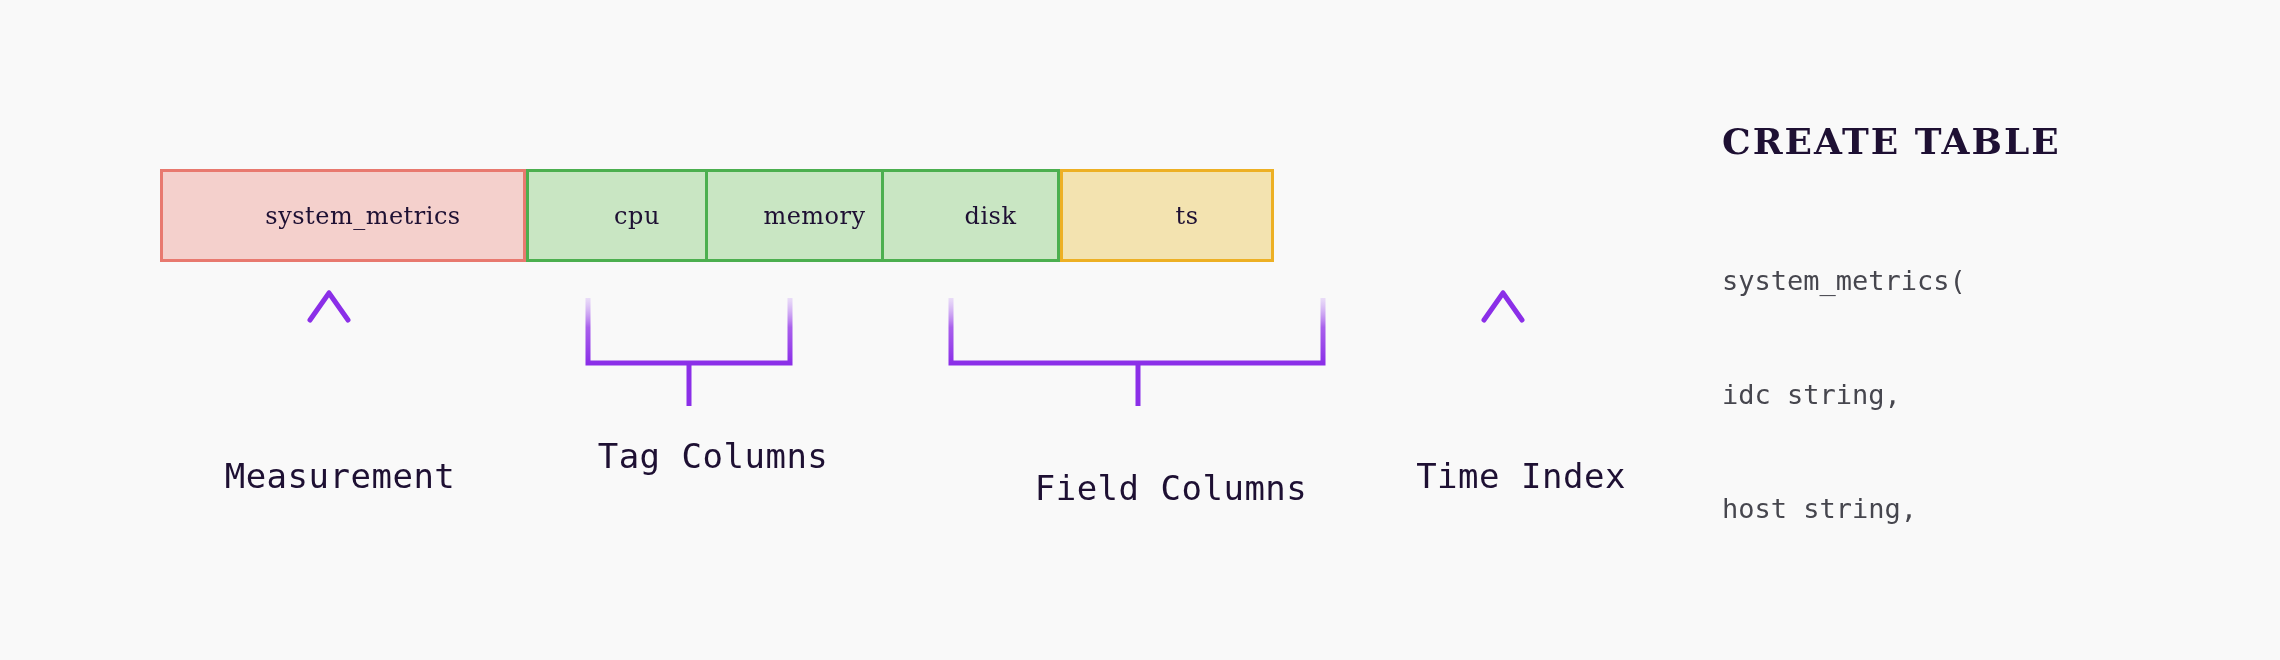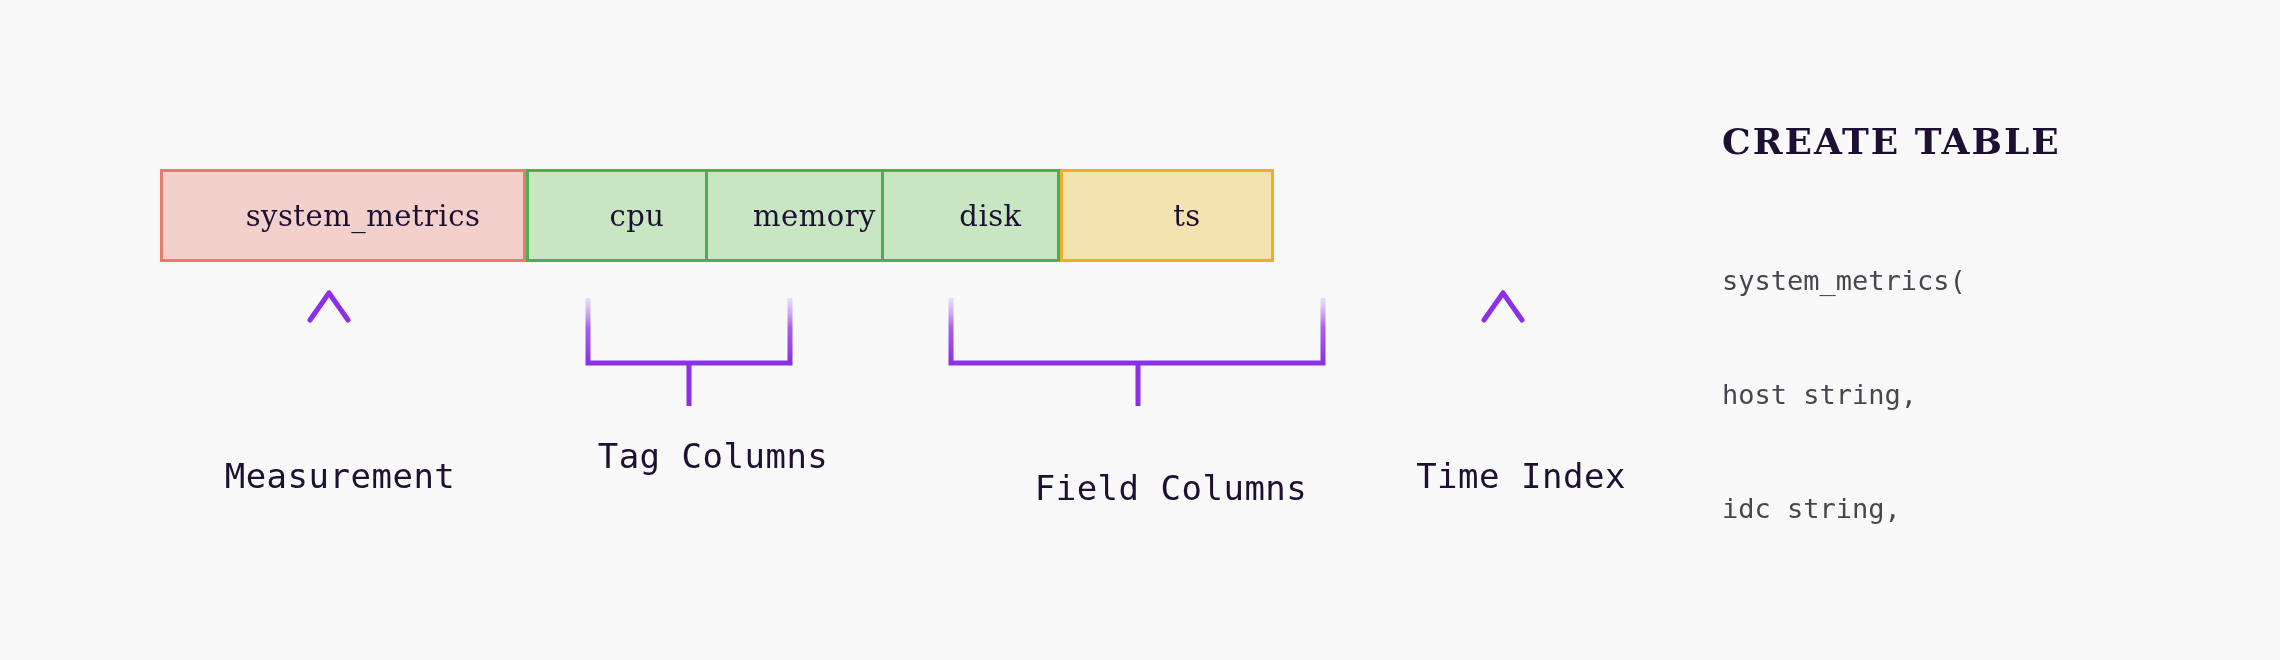--- a/index.html
+++ b/index.html
@@ -29,21 +29,21 @@
     display: flex;
     align-items: stretch;
     box-sizing: border-box;
   }
   .cell {
     display: flex;
     align-items: center;
     justify-content: center;
     box-sizing: border-box;
     font-family: "DejaVu Serif", "Liberation Serif", serif;
-    font-size: 29px;
+    font-size: 24px;
     letter-spacing: 0.5px;
     color: #1e1033;
     white-space: nowrap;
     padding-left: 40px;
   }
   
   .seg-measurement {
     border: 3px solid #e8796f;
     background: #f4d0cc;
   }
@@ -184,20 +184,20 @@
 
 <div class="conn-label" style="left:1171px; top:468px;">Field Columns</div>
 
 <div class="conn-label" style="left:1521px; top:456px;">Time Index</div>
 
 <div id="sql-panel">
   <div id="sql-title">CREATE TABLE</div>
 
   <div id="sql-body">
     <span class="line">system_metrics(</span>
+    <span class="line">idc string,</span>
     <span class="line">host string,</span>
-    <span class="line">idc string,</span>
     
     
     
     
   </div>
 </div>
 
 </body></html>

